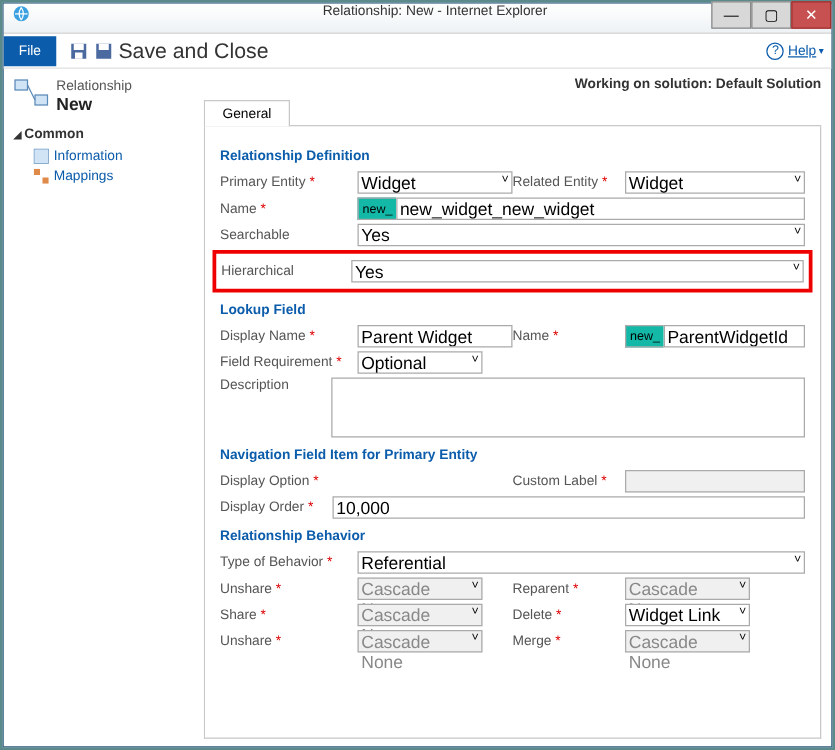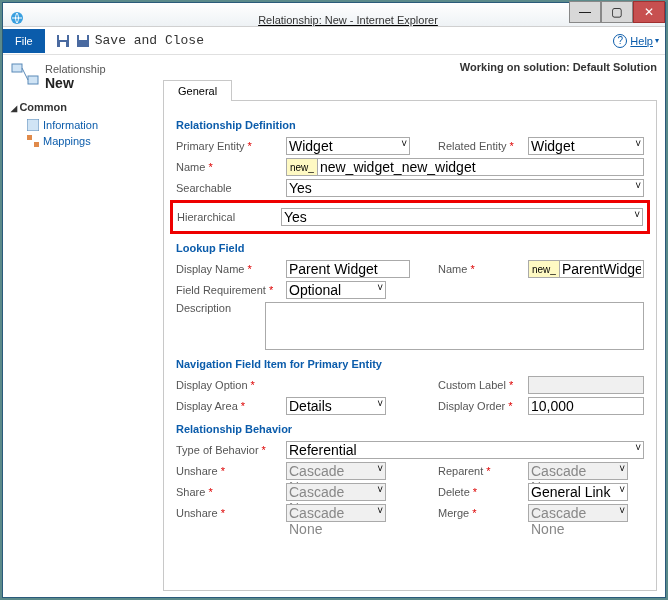--- a/index.html
+++ b/index.html
@@ -1,29 +1,29 @@
 <!DOCTYPE html>
 <html><head>
 <meta charset="utf-8">
 <style>
 * { box-sizing: border-box; margin: 0; padding: 0; font-family: "Segoe UI", Tahoma, sans-serif; }
 body { background: #5b8a8a; width: 668px; height: 600px; overflow: hidden; }
 .window { width: 664px; height: 596px; margin: 2px; background: #fff; border: 1px solid #2a5a7a; display: flex; flex-direction: column; }
-.titlebar { height: 24px; background: linear-gradient(#fff,#eef2f5); display: flex; align-items: flex-end; border-bottom: 1px solid #d0d0d0; position: relative; text-decoration: underline; }
+.titlebar { height: 24px; background: linear-gradient(#fff,#eef2f5); display: flex; align-items: flex-start; border-bottom: 1px solid #d0d0d0; position: relative; }
 .titlebar .ie-icon { width: 16px; height: 16px; margin: 0 6px; }
 .titlebar .title { flex: 1; text-align: center; font-size: 11px; color: #333; }
 .win-btns { display: flex; position: absolute; right: 0; top: -2px; }
 .win-btn { width: 32px; height: 22px; display: flex; align-items: center; justify-content: center; font-size: 12px; border: 1px solid #888; background: #e8e8e8; }
 .win-btn.close { background: #c75050; color: #fff; border-color: #a03030; }
 .win-btn.min, .win-btn.max { background: #d8d8d8; }
 .toolbar { height: 28px; background: #fff; display: flex; align-items: center; justify-content: space-between; border-bottom: 1px solid #e0e0e0; padding-right: 6px; }
 .toolbar-left { display: flex; align-items: center; }
 .file-btn { background: #0b5cab; color: #fff; font-size: 11px; padding: 6px 12px; margin-right: 8px; }
 .tb-icon { width: 16px; height: 16px; display: inline-flex; align-items: center; justify-content: center; margin: 0 2px; }
-.save-close { font-size: 13px; color: #333; margin-left: 2px; font-family: Liberation Mono, monospace; }
+.save-close { font-size: 17px; color: #333; margin-left: 2px; }
 .help { font-size: 11px; color: #0b5cab; cursor: pointer; display: flex; align-items: center; }
 .help .q { width:14px; height:14px; border:1px solid #0b5cab; border-radius:50%; color:#0b5cab; font-size:10px; display:inline-flex; align-items:center; justify-content:center; margin-right:3px; }
 .content { flex:1; display:flex; overflow:hidden; }
 .left { width: 160px; padding: 8px; }
 .entity-header { display:flex; align-items:flex-start; margin-bottom:10px; }
 .entity-icon { width:28px; height:22px; margin-right:6px; }
 .entity-title { font-size:11px; color:#555; }
 .entity-name { font-size:14px; font-weight:bold; color:#222; }
 .tree-hdr { font-size:11px; font-weight:bold; color:#333; margin:8px 0 4px; }
 .tree-hdr::before { content:"◢ "; font-size:8px; }
@@ -31,29 +31,29 @@
 .tree-item svg { margin-right:4px; }
 .right { flex:1; display:flex; flex-direction:column; padding:6px 8px 0 0; overflow:hidden; }
 .working { text-align:right; font-size:11px; font-weight:bold; color:#333; margin-bottom:6px; }
 .tabstrip { display:flex; border-bottom:1px solid #c8c8c8; }
 .tab { font-size:11px; padding:4px 14px; border:1px solid #c8c8c8; border-bottom:none; background:#fff; position:relative; top:1px; }
 .tab.active { background:#fff; }
 .form { border:1px solid #c8c8c8; border-top:none; padding:10px 12px; font-size:11px; overflow-y:auto; height:490px; }
 .section-title { font-weight:bold; color:#0b5cab; font-size:11px; margin:8px 0 6px; }
 .row { display:flex; align-items:center; margin:3px 0; }
 .lbl { width:110px; color:#555; font-size:11px; }
-.lbl2 { width:90px; color:#555; font-size:11px; margin-left:28px; }
+.lbl2 { width:90px; color:#555; font-size:11px; margin-left:0; }
 .req::after { content:" *"; color:#d00; }
 .sel, .inp { width:100%; height:18px; border:1px solid #aaa; font-size:14px; padding:0 2px; background:#fff; }
 .sel { appearance:none; padding-right:14px; background:#fff; }
 .sel-wrap { position:relative; flex:1; }
 .sel-wrap::after { content:"˅"; position:absolute; right:3px; top:1px; font-size:10px; pointer-events:none; }
 .sel.disabled, .inp.disabled { background:#f0f0f0; color:#888; }
 .prefix-inp { display:flex; flex:1; }
-.prefix { border:1px solid #aaa; border-right:none; background:#fef9c3; font-size:10px; padding:1px 3px; height:18px; display:flex; align-items:center; }
+.prefix { border:1px solid #aaa; border-right:none; background:#14b8a6; font-size:10px; padding:1px 3px; height:18px; display:flex; align-items:center; }
 .textarea { width:100%; height:48px; border:1px solid #aaa; font-size:11px; resize:none; }
 .highlight-row { border:3px solid #e00; padding:2px 4px; margin:0 -6px; }
 .col2 { display:flex; gap:0; }
 .col2 > .half { flex:1; display:flex; align-items:center; }
 </style>
 </head>
 <body>
 
 <div class="window">
   <div class="titlebar">
@@ -206,26 +206,20 @@
               <span class="lbl req">Display Option</span>
             </div>
           <div class="half">
               <span class="lbl2 req">Custom Label</span>
             <input class="inp disabled" style="flex: 1 1 0%;" value="">
             </div>
         </div>
 
         <div class="row col2">
           <div class="half">
-              <span class="lbl req">Display Area</span>
-            <div class="sel-wrap" style="flex:0 0 100px">
-                <div class="sel">Details</div>
-              </div>
-            </div>
-          <div class="half">
               <span class="lbl2 req">Display Order</span>
             <input class="inp" style="flex: 1 1 0%;" value="10,000">
             </div>
         </div>
 
         <div class="section-title">Relationship Behavior</div>
 
         <div class="row">
           <span class="lbl req">Type of Behavior</span>
           <div class="sel-wrap">
@@ -251,21 +245,21 @@
         <div class="row col2">
           <div class="half">
               <span class="lbl req">Share</span>
             <div class="sel-wrap" style="flex:0 0 100px">
                 <div class="sel disabled">Cascade None</div>
               </div>
             </div>
           <div class="half">
               <span class="lbl2 req">Delete</span>
             <div class="sel-wrap" style="flex:0 0 100px">
-                <div class="sel">General Link</div>
+                <div class="sel">Widget Link</div>
               </div>
             </div>
         </div>
 
         <div class="row col2">
           <div class="half">
               <span class="lbl req">Unshare</span>
             <div class="sel-wrap" style="flex:0 0 100px">
                 <div class="sel disabled">Cascade None</div>
               </div>

